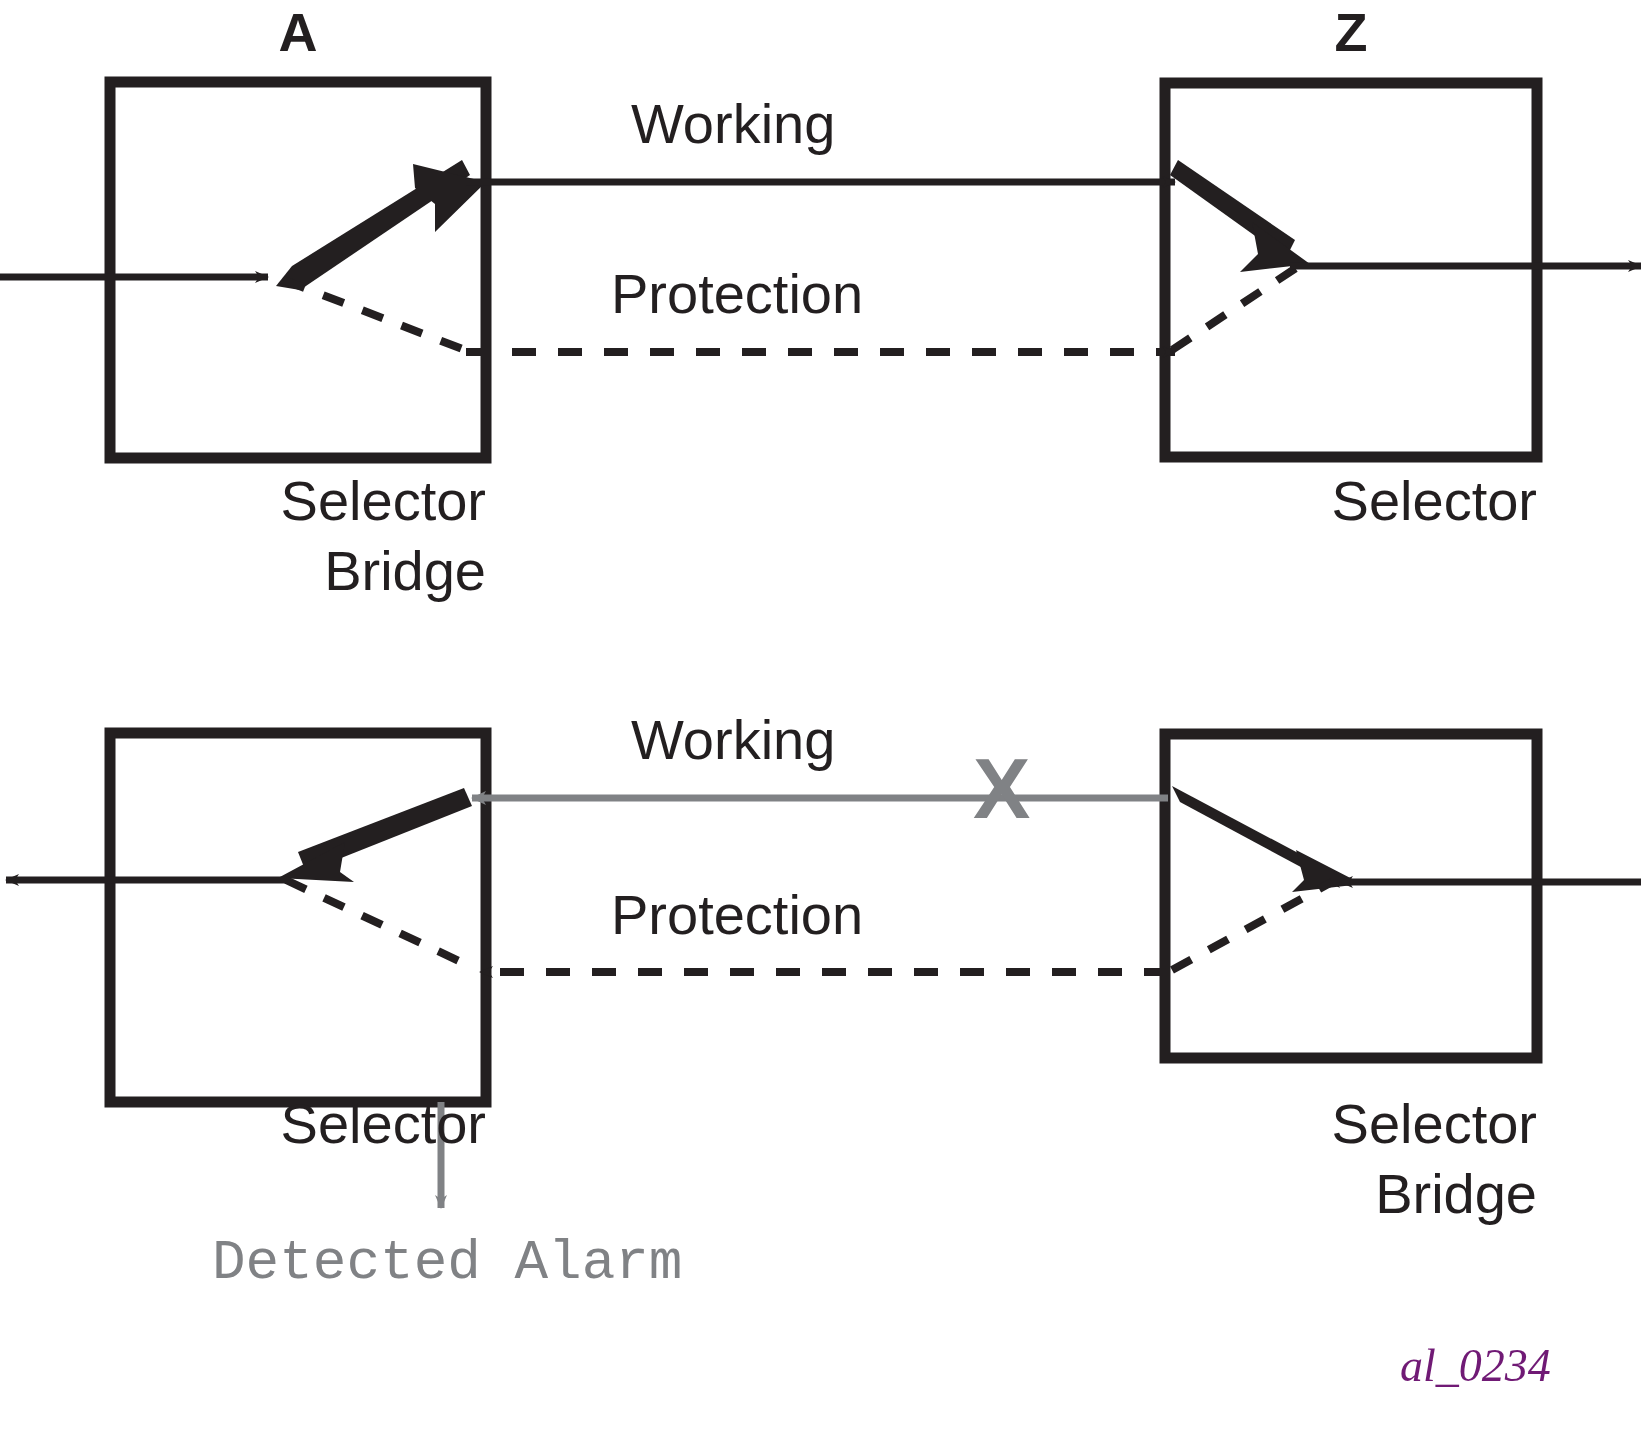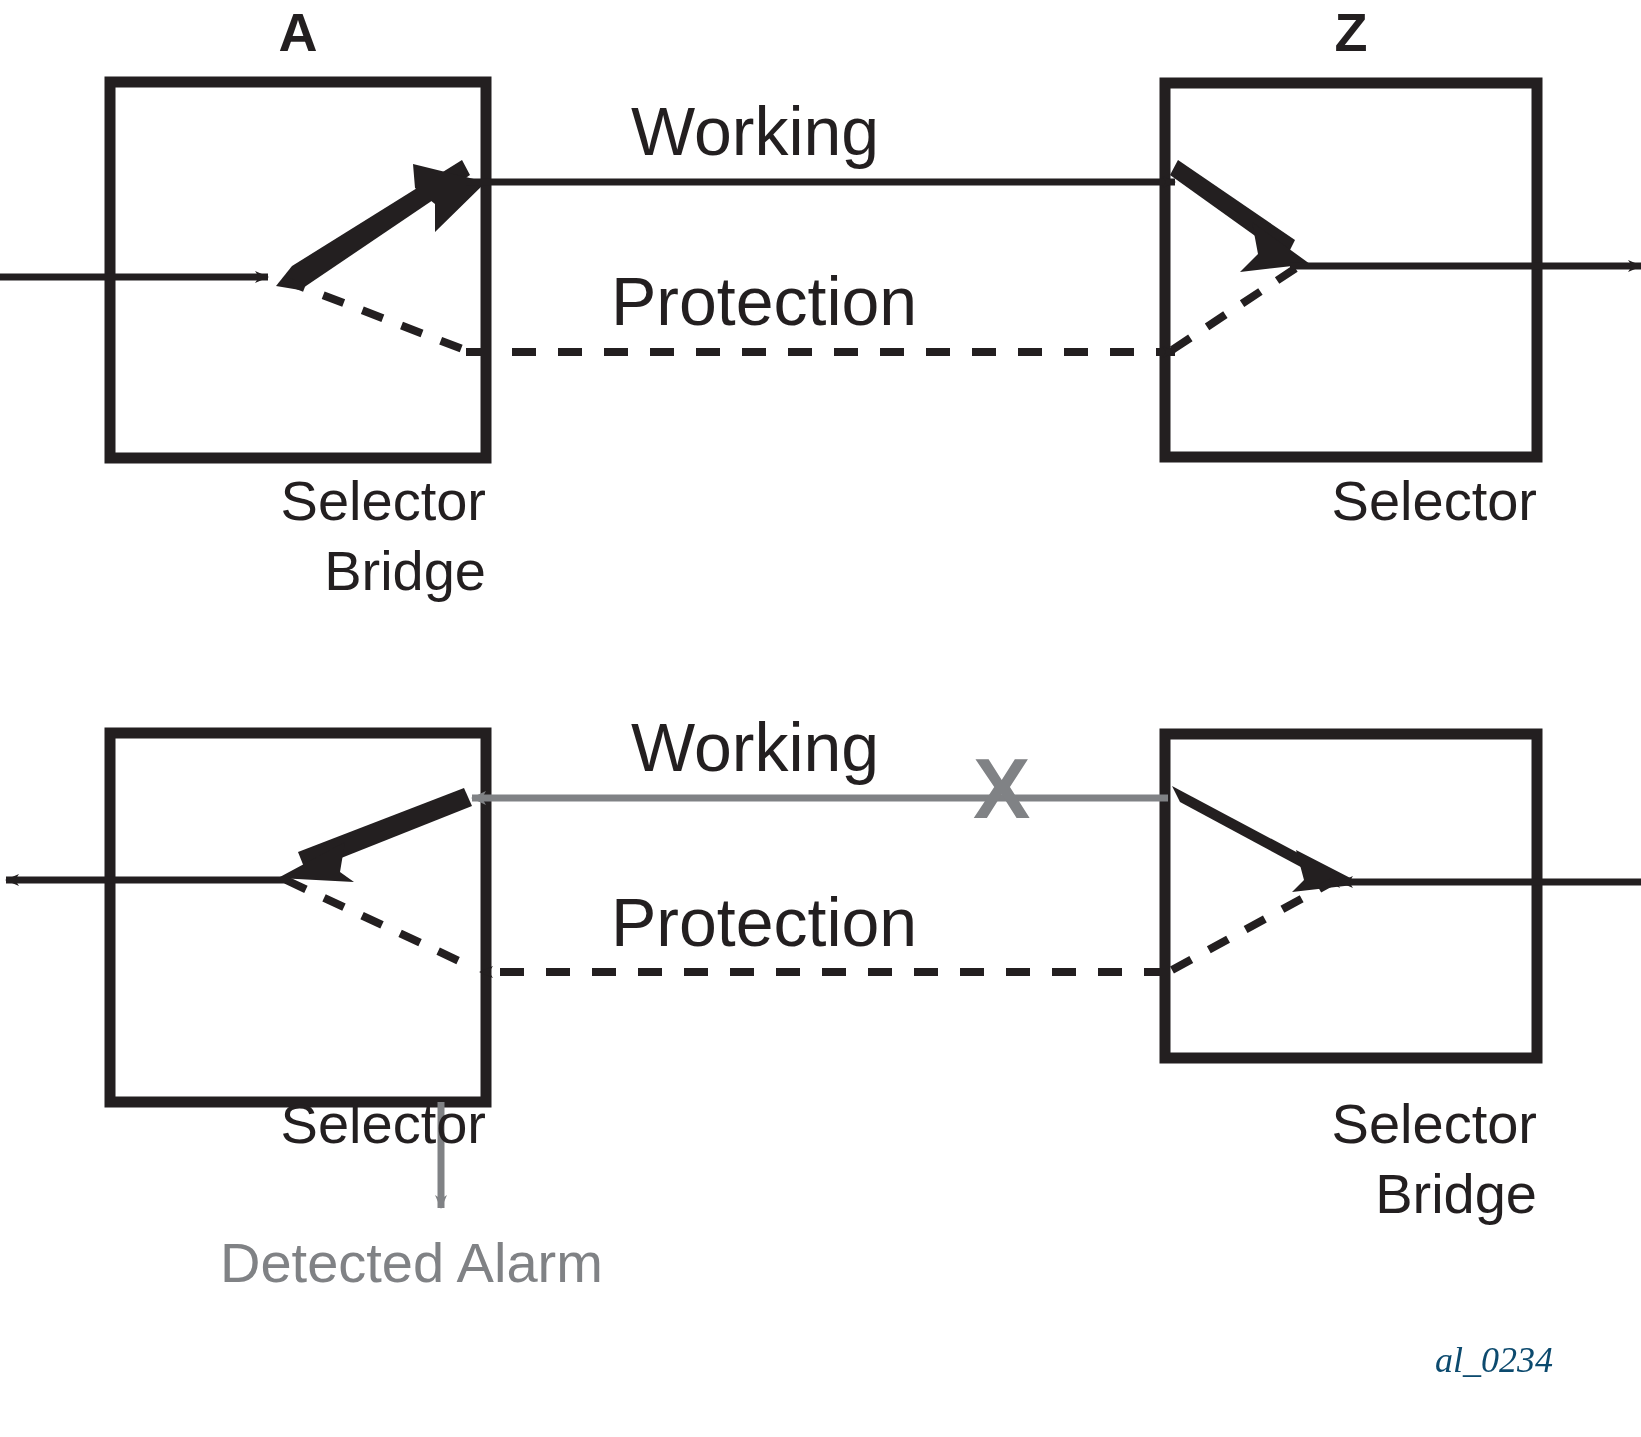--- a/index.html
+++ b/index.html
@@ -30,38 +30,37 @@
     white-space: nowrap;
     line-height: 1.12;
     color: #231f20;
   }
   .lbl-node {
     font-size: 54px;
     font-weight: bold;
     text-align: center;
   }
   .lbl-path {
-    font-size: 68px;
+    font-size: 56px;
     font-weight: normal;
   }
   .lbl-box {
     font-size: 56px;
     font-weight: normal;
     text-align: right;
   }
   .lbl-alarm {
     font-size: 56px;
     color: #808285;
   }
   .lbl-fig {
-    font-size: 36px;
+    font-size: 46px;
     font-family: "Liberation Serif", serif;
     font-style: italic;
-    color: #0c4a6e;
-    margin-left: 35px;
+    color: #701a75;
   }
   .lbl-x {
     font-size: 86px;
     font-weight: bold;
     color: #808285;
     font-family: "Liberation Sans", sans-serif;
   }
 </style>
 </head>
 <body>
@@ -151,17 +150,17 @@
 
   <div class="lbl lbl-path" style="left:631px; top:709px;">Working</div>
   <div class="lbl lbl-path" style="left:611px; top:884px;">Protection</div>
 
   <div class="lbl lbl-x" style="left:973px; top:740px;">X</div>
 
   <div class="lbl lbl-box" style="left:110px; top:1093px; width:376px;">Selector</div>
   <div class="lbl lbl-box" style="left:1165px; top:1093px; width:372px;">Selector</div>
   <div class="lbl lbl-box" style="left:1165px; top:1163px; width:372px;">Bridge</div>
 
-  <div class="lbl lbl-alarm" style="left:220px; top:1232px;">Detected Alarm</div>
+  <div class="lbl lbl-alarm" style="left:212px; top:1232px;font-family:Liberation Mono, monospace;">Detected Alarm</div>
 
   <div class="lbl lbl-fig" style="left:1400px; top:1340px;">al_0234</div>
 
 </div>
 
 </body></html>

